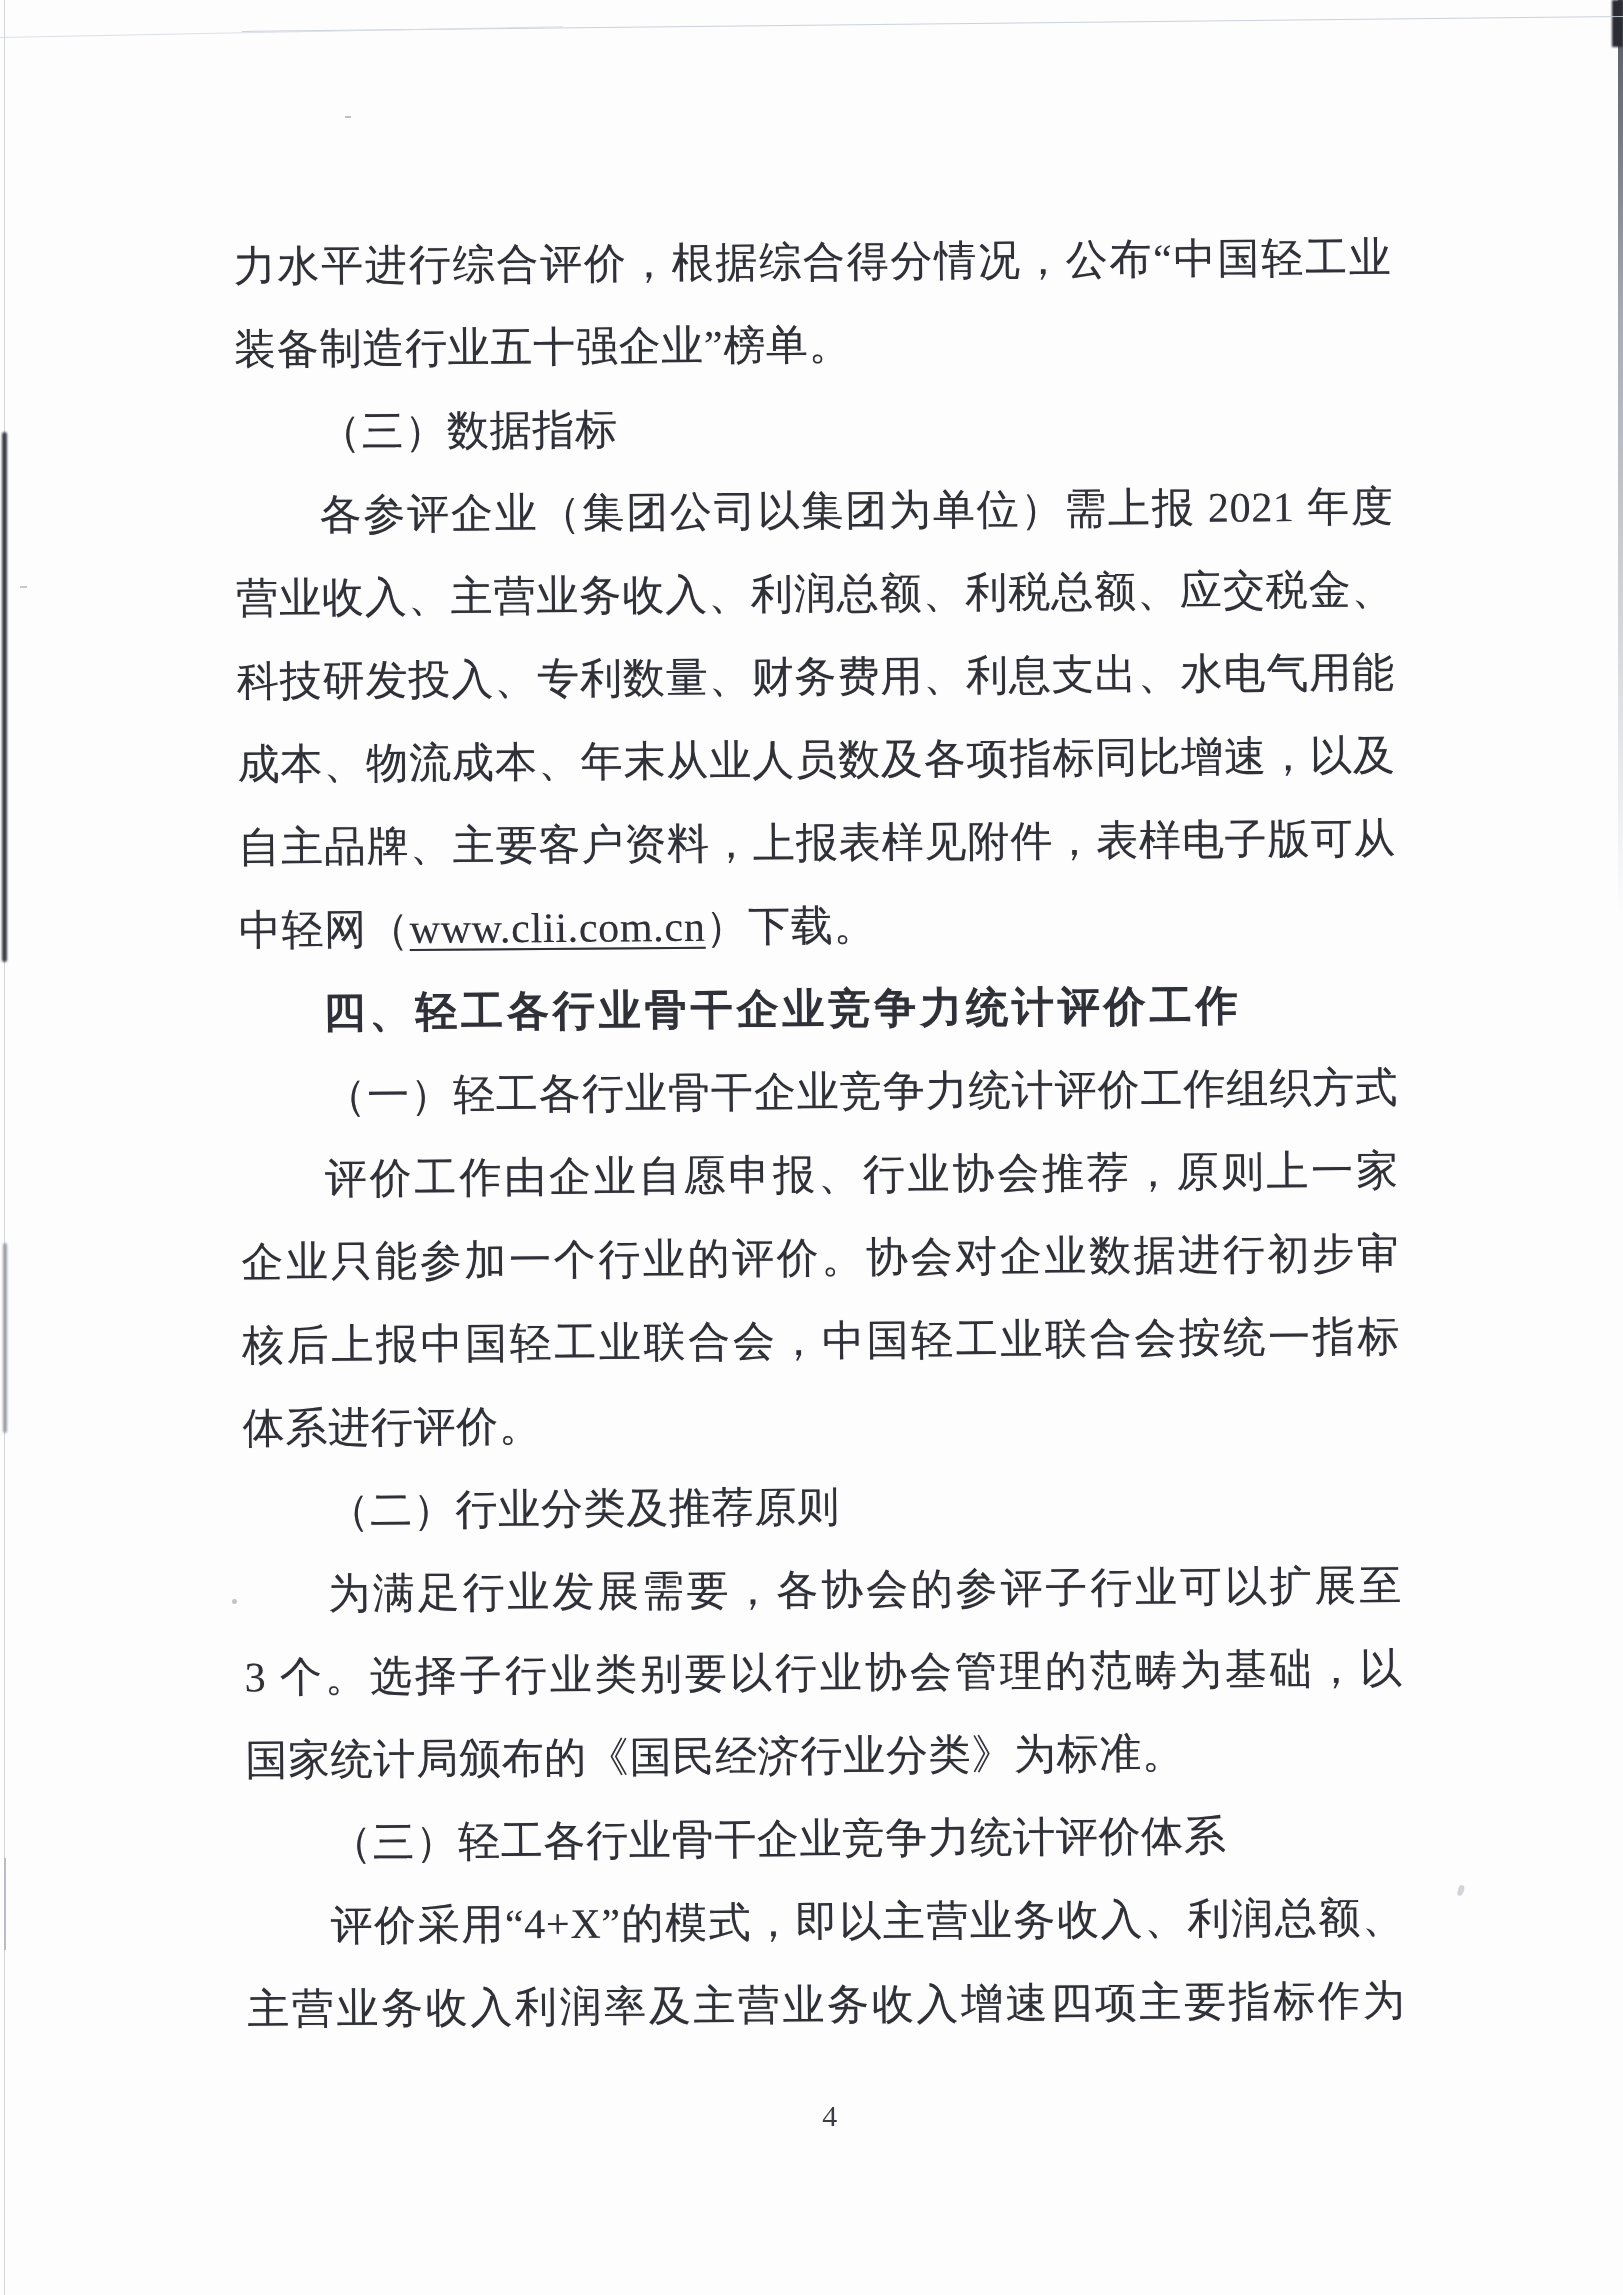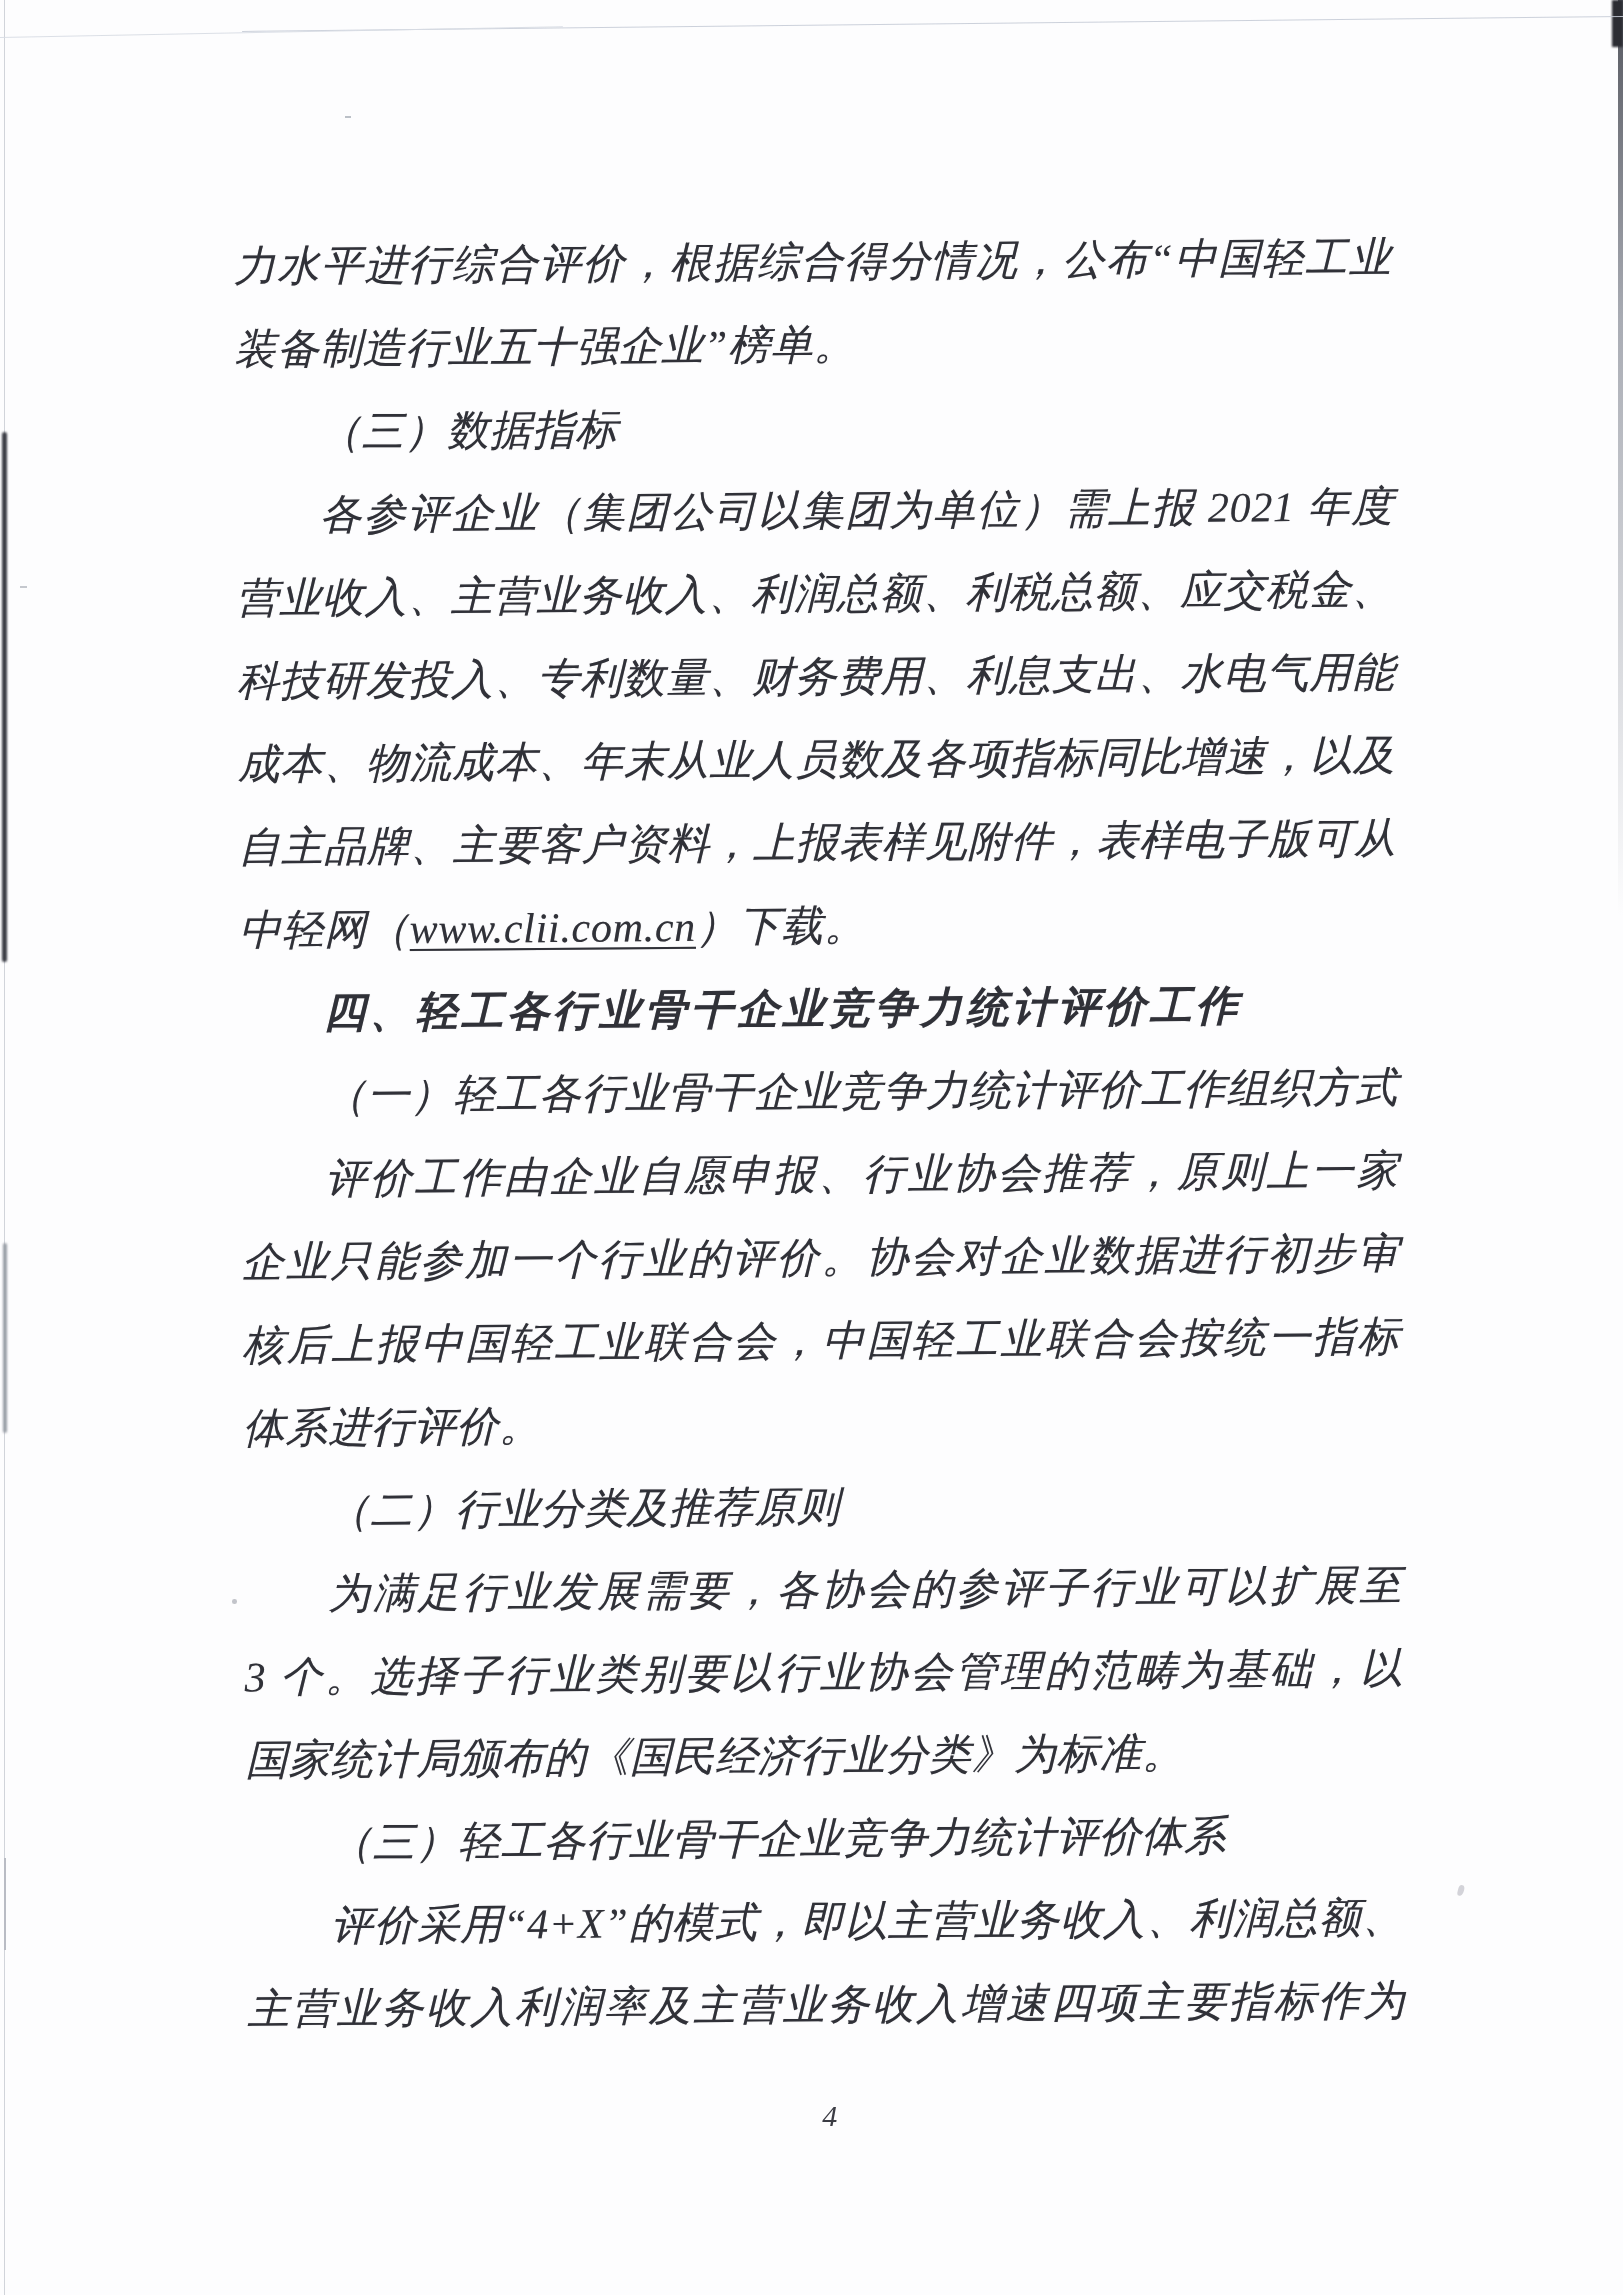--- a/index.html
+++ b/index.html
@@ -2,21 +2,20 @@
 <html style="font-size:10.5px"><head>
 <meta charset="utf-8">
 <style>
   html,body{margin:0;padding:0;background:#e8e8ea;}
   .page{
     position:relative;
     width:1623px;height:2295px;
     background:#fdfdfe;
     overflow:hidden;
     font-family:"Liberation Serif","DejaVu Serif",serif;
-    font-style:italic;
   }
   
   .textblock{
     position:absolute;
     left:239px;top:220px;width:1158px;
     color:#303138;
     font-size:42px;
     text-shadow:0 0 0.7px rgba(48,49,56,.45);
     transform:rotate(-0.45deg);
     transform-origin:60% 40%;

